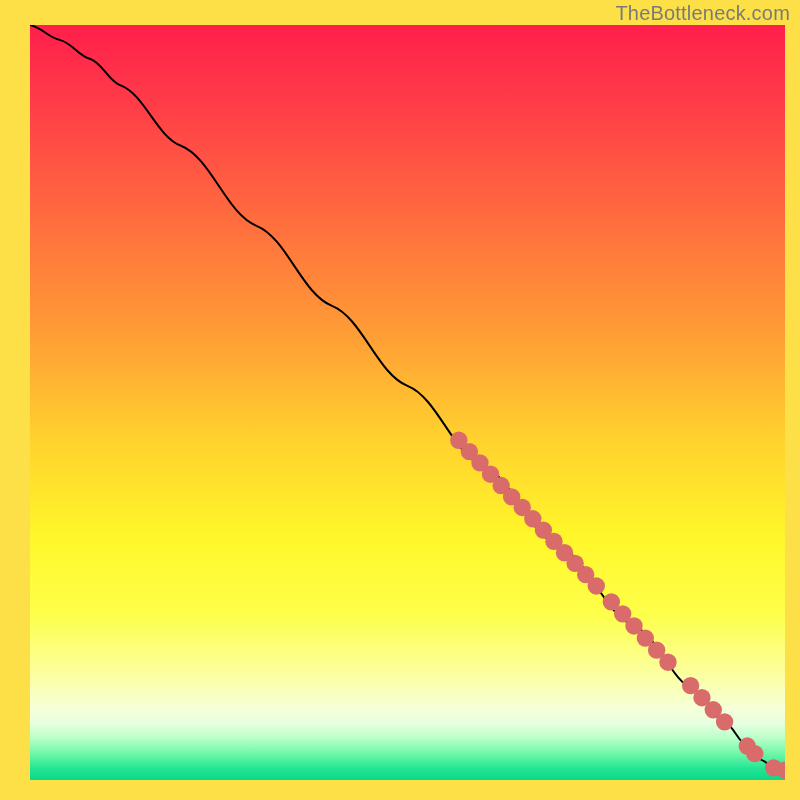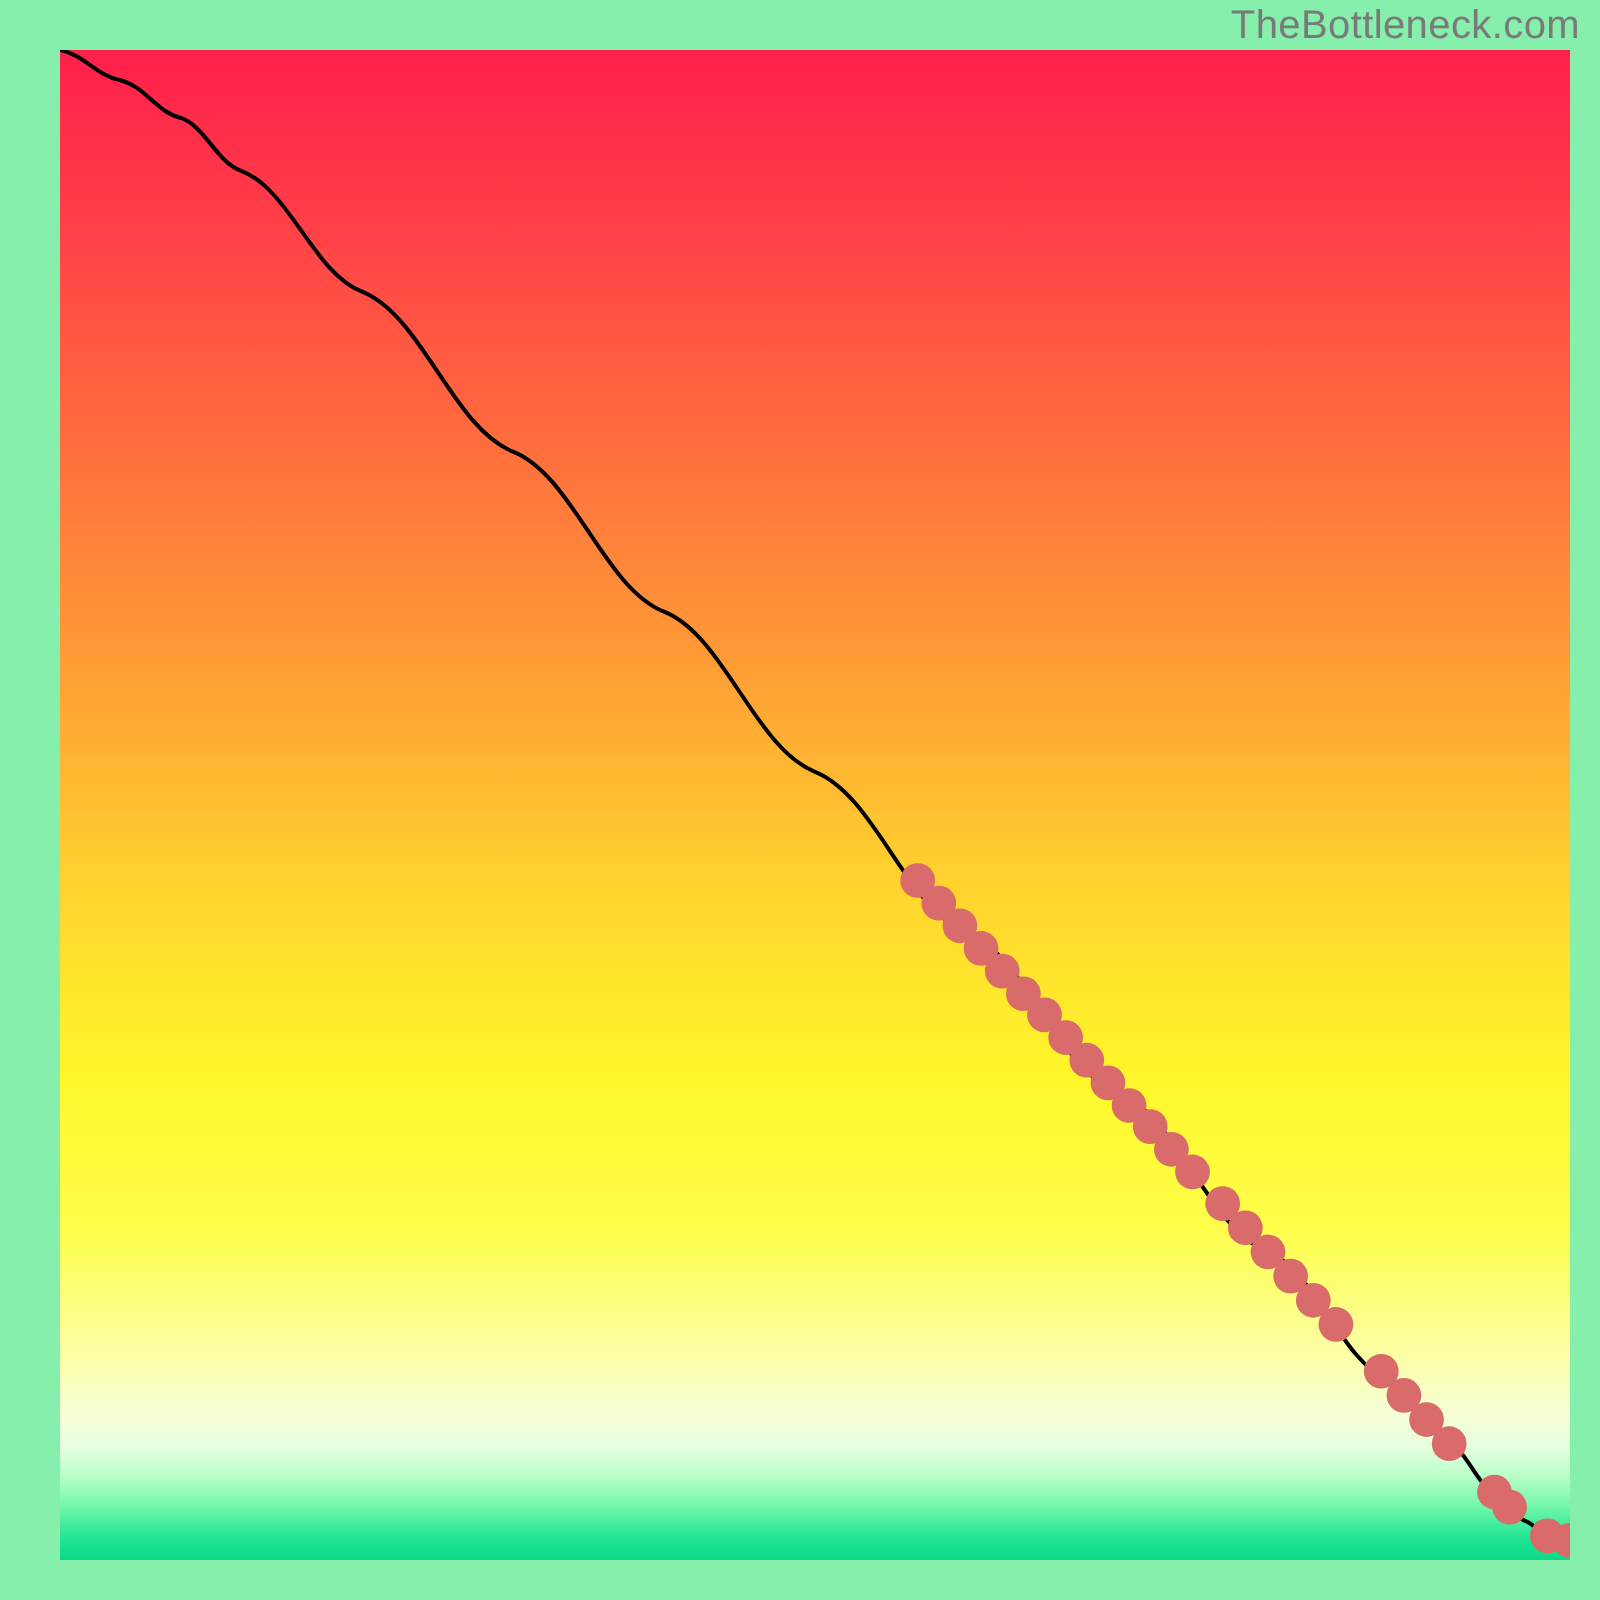--- a/index.html
+++ b/index.html
@@ -8,21 +8,21 @@
     width: 800px;
     height: 800px;
     background: #000;
     overflow: hidden;
     font-family: Arial, Helvetica, sans-serif;
   }
   .stage {
     position: relative;
     width: 800px;
     height: 800px;
-    background: #86efac;
+    background: #fde047;
   }
   .attribution {
     position: absolute;
     top: 2px;
     right: 10px;
     color: #7a7a7a;
     font-size: 20px;
     letter-spacing: 0.2px;
     font-weight: 400;
     z-index: 5;

